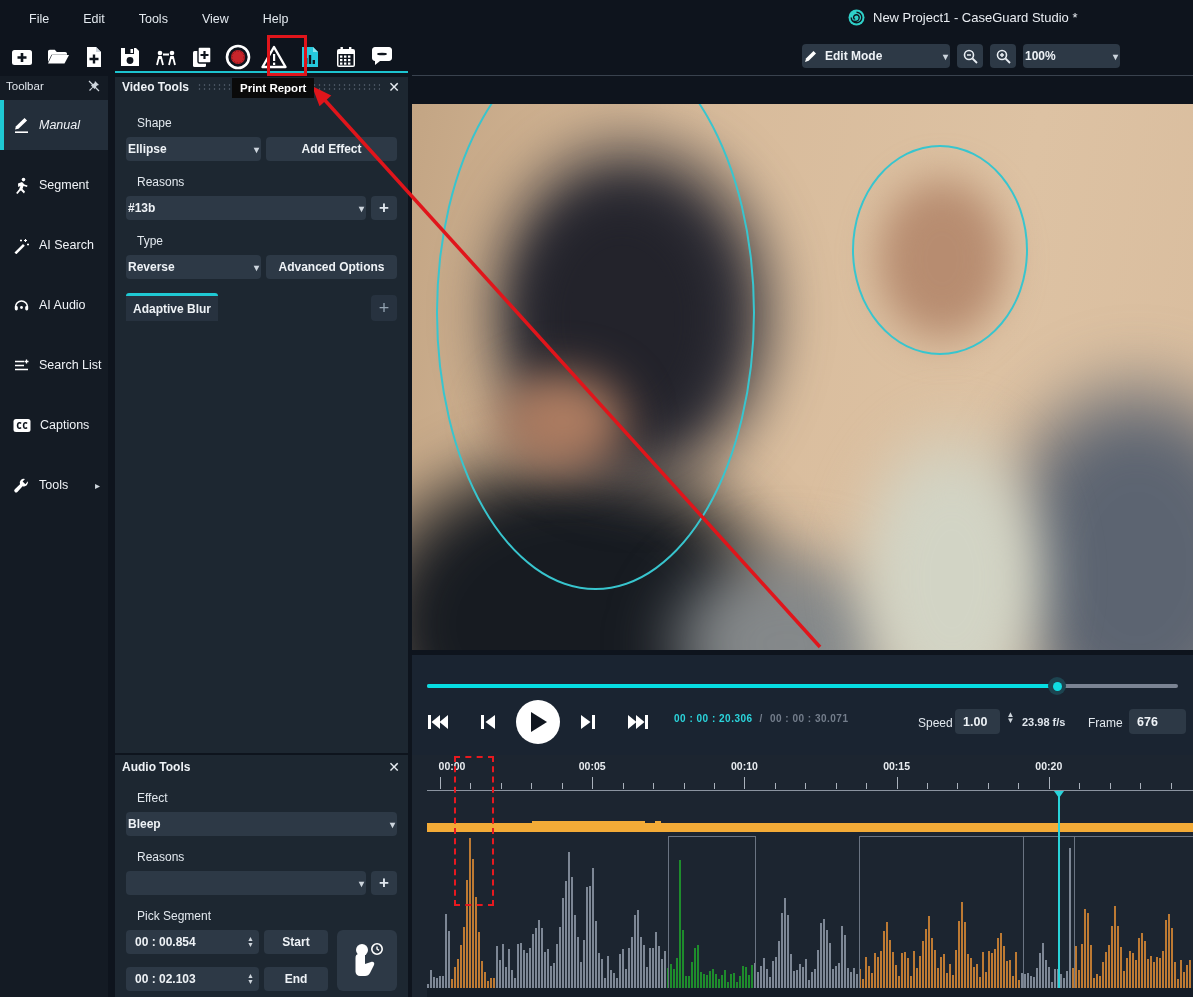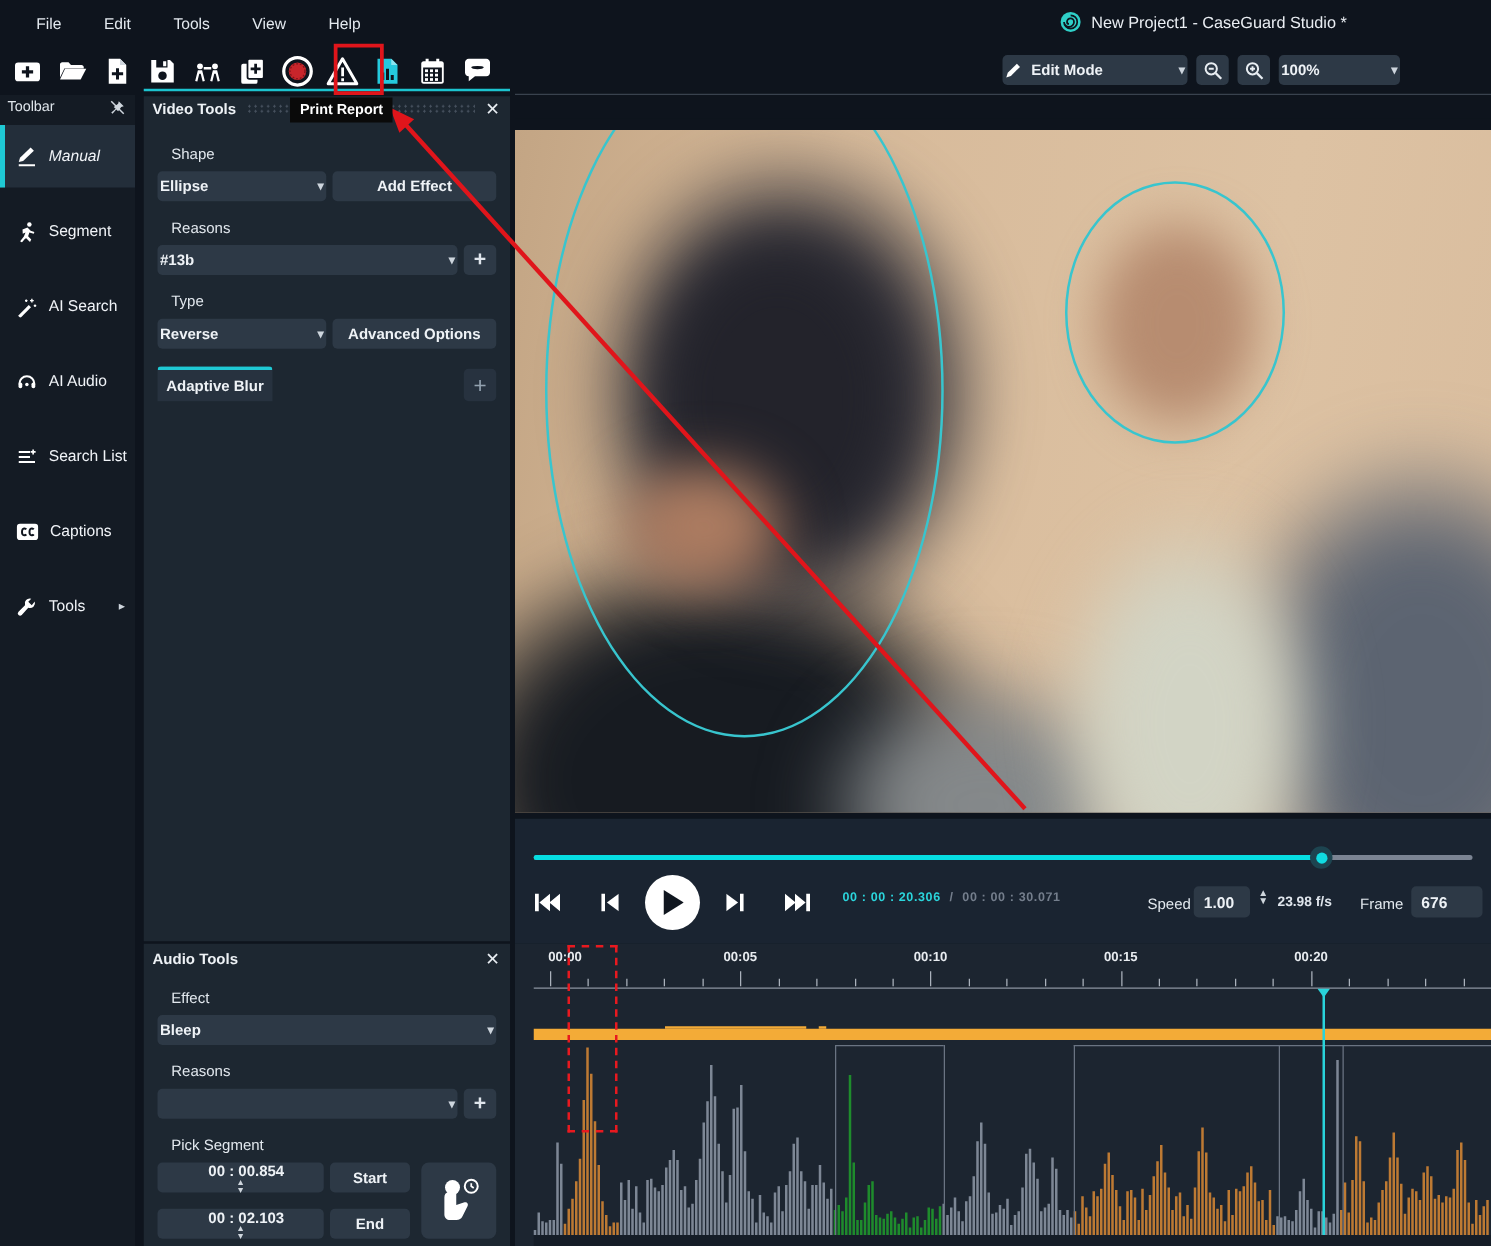--- a/index.html
+++ b/index.html
@@ -50,21 +50,21 @@
   .atab { width:92px; height:28px; background:#27323f; border-top:3px solid #1fc9d4; border-radius:3px 3px 0 0; display:flex; align-items:center; justify-content:center; font-size:12px; font-weight:bold; color:#eef2f6; }
   .tabplus { margin-left:auto; width:26px; height:26px; background:#27323f; border-radius:4px; display:flex; align-items:center; justify-content:center; color:#93a2b0; font-size:18px; }
   .adapbox { background:#27323f; border-radius:0 4px 4px 4px; padding:13px 13px 16px 13px; }
   .desc { font-size:12px; line-height:18px; color:#e8edf2; }
   .chkrow { display:flex; align-items:center; gap:9px; margin-top:13px; }
   .chk { width:17px; height:17px; border:2px solid #24ccd6; border-radius:3px; display:flex; align-items:center; justify-content:center; }
   .chklbl { font-size:12px; font-weight:bold; color:#eef2f6; }
 
   
   .pickgrid { position:relative; height:66px; }
-  .timectl { position:absolute; width:133px; height:24px; background:#2d3946; border-radius:4px; display:flex; align-items:center;flex-direction:column; }
+  .timectl { position:absolute; width:133px; height:24px; background:#2d3946; border-radius:4px; display:flex; align-items:center; }
   .timectl .v { padding-left:9px; font-size:12px; font-weight:bold; color:#eef2f6; flex:1; }
   .stepper { width:17px; display:flex; flex-direction:column; align-items:center; line-height:6px; }
   .stepper span { font-size:7px; color:#cfd6dd; }
   .segbtn { position:absolute; width:64px; height:24px; }
   .bigbtn { position:absolute; left:211px; top:0; width:60px; height:61px; background:#2d3946; border-radius:6px; display:flex; align-items:center; justify-content:center; }
 
   
   .video-wrap { position:absolute; left:412px; top:95px; width:781px; height:560px; background:#0e141d; }
   .video { position:absolute; left:0; top:9px; width:781px; height:546px; overflow:hidden;
       background:linear-gradient(100deg,#c3a584,#d7ba9a 30%,#ddc2a3 72%,#d9bd9e); }

